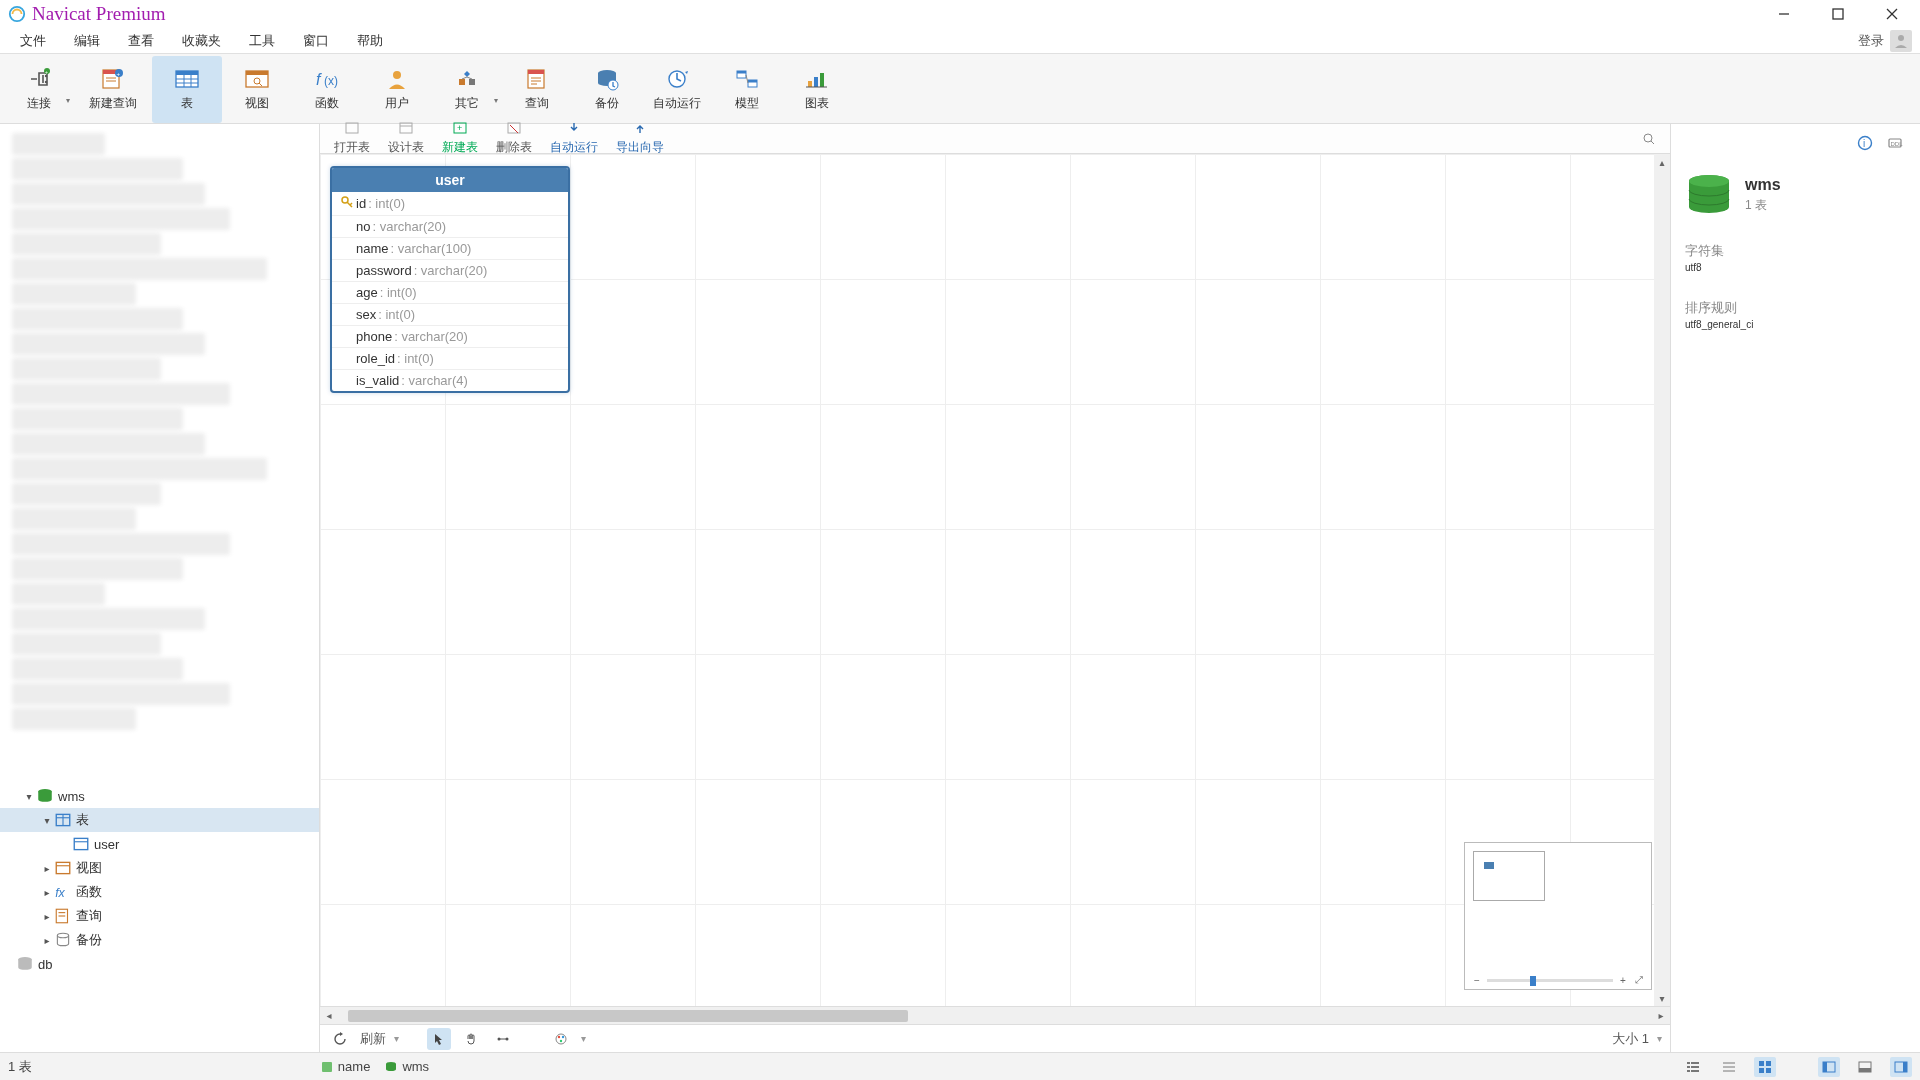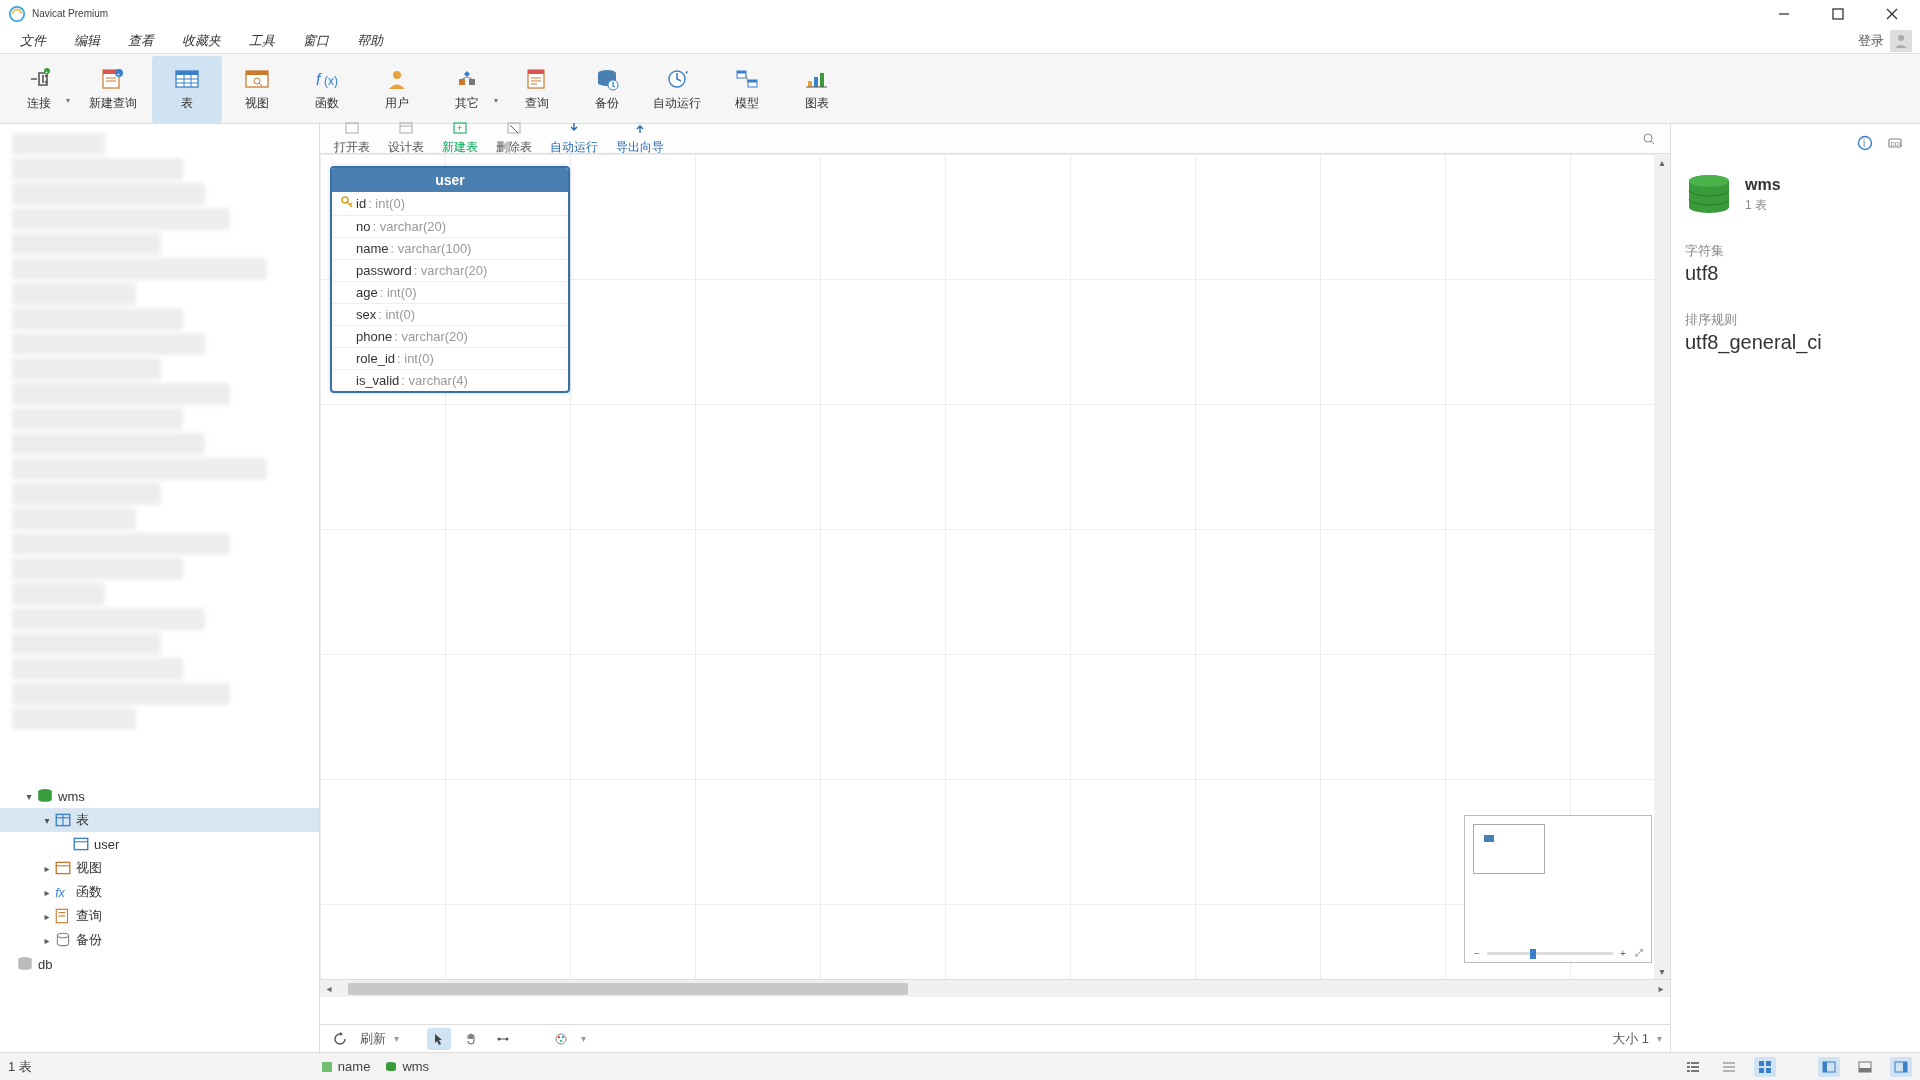--- a/index.html
+++ b/index.html
@@ -2,27 +2,27 @@
 <html><head>
 <meta charset="utf-8">
 <style>
 * { margin: 0; padding: 0; box-sizing: border-box; font-family: "Microsoft YaHei", Arial, sans-serif; }
 body { width: 1920px; height: 1080px; overflow: hidden; background: #fff; font-size: 13px; color: #333; }
 
 
 .title-bar { height: 28px; display: flex; align-items: center; padding: 0 8px; background: #fff; border-bottom: 1px solid #fff; }
 .title-bar .app-icon { width: 18px; height: 18px; margin-right: 6px; }
 .app-icon svg { width: 100%; height: 100%; }
-.title-bar .title { flex: 1; font-size: 10px; color: #404040; }
+.title-bar .title { flex: 1; font-size: 19px; color: #a21caf; font-family: Liberation Serif, serif; }
 .win-controls { display: flex; gap: 26px; padding-right: 6px; }
 .win-btn { width: 28px; height: 22px; display:flex; align-items:center; justify-content:center; cursor:pointer; }
 
 
 .menu-bar { height: 26px; display: flex; align-items: center; background: #fff; border-bottom: 1px solid #e0e0e0; padding-left: 6px; }
-.menu-item { padding: 4px 14px; font-size: 13px; cursor: pointer; font-style: italic; }
+.menu-item { padding: 4px 14px; font-size: 13px; cursor: pointer; }
 .menu-spacer { flex: 1; }
 .login-area { display:flex; align-items:center; gap:6px; padding-right:8px; font-size:13px; color:#555; }
 .avatar { width: 22px; height: 22px; background:#ddd; border-radius:2px; display:flex; align-items:center; justify-content:center; }
 
 
 .toolbar { height: 70px; background: #f6f6f6; border-bottom: 1px solid #ddd; display: flex; align-items: stretch; padding: 2px 4px 0 4px; }
 .tool-btn { width: 70px; display: flex; flex-direction: column; align-items: center; justify-content: center; gap: 4px; font-size: 12px; color: #333; cursor: pointer; position:relative; border-radius:3px; }
 .tool-btn.wide { width: 78px; }
 .tool-btn.dropdown::after { content:"▾"; position:absolute; right:4px; bottom:18px; font-size:8px; color:#777; }
 .tool-btn.active { background:#cfe3f3; }
@@ -84,36 +84,36 @@
 .zoom-thumb { position:absolute; left:34%; top:-3px; width:6px; height:10px; background:#3a7fc9; }
 .zoom-btn { width:12px; height:12px; font-size:10px; color:#666; display:flex; align-items:center; justify-content:center; cursor:pointer; }
 
 .hscroll { height:18px; background:#f0f0f0; border-top:1px solid #ddd; position:relative; display:flex; align-items:center; }
 .hscroll .arrow { width:18px; text-align:center; color:#666; font-size:10px; }
 .hscroll .track { flex:1; height:14px; background:#f0f0f0; position:relative; }
 .hscroll .thumb { position:absolute; left:10px; top:1px; width:560px; height:12px; background:#c8c8c8; border-radius:2px; }
 .vscroll { position:absolute; right:0; top:0; bottom:0; width:16px; background:#f0f0f0; display:flex; flex-direction:column; align-items:center; }
 .vscroll .arrow { height:16px; font-size:10px; color:#666; display:flex; align-items:center; justify-content:center; }
 
-.lower-strip { height:28px; display:flex; align-items:center; padding:0 8px; border-top:1px solid #ddd; background:#fff; font-size:13px; color:#555; gap:8px;margin-top:27px; }
+.lower-strip { height:28px; display:flex; align-items:center; padding:0 8px; border-top:1px solid #ddd; background:#fff; font-size:13px; color:#555; gap:8px; }
 .lower-spacer { flex:1; }
 .small-icon-btn { width:24px; height:22px; display:flex; align-items:center; justify-content:center; cursor:pointer; border-radius:3px; }
 .small-icon-btn.active { background:#cfe3f3; }
 
 
 .right-panel { width: 250px; border-left:1px solid #ddd; background:#fff; padding:8px 14px; }
 .rp-icons { display:flex; gap:8px; justify-content:flex-end; }
 .rp-icon-btn { width:22px; height:22px; display:flex; align-items:center; justify-content:center; cursor:pointer; color:#3a7fc9; }
 .rp-header { display:flex; align-items:center; gap:12px; margin-top:20px; }
 .db-barrel { width:48px; height:42px; }
 .rp-title { font-size:16px; font-weight:bold; color:#333; }
 .rp-sub { font-size:12px; color:#888; margin-top:3px; }
 .rp-section { margin-top:26px; }
 .rp-label { color:#888; font-size:13px; }
-.rp-value { color:#333; font-size:20px; margin-top:2px; }
+.rp-value { color:#333; font-size:10px; margin-top:2px; }
 
 
 .status-bar { height:28px; background:#f3f3f3; border-top:1px solid #ddd; display:flex; align-items:center; padding:0 8px; font-size:13px; color:#444; gap:14px; }
 .status-spacer { flex:1; }
 .status-conn { display:flex; align-items:center; gap:4px; }
 .sb-icon-btn { width:22px; height:20px; display:flex; align-items:center; justify-content:center; cursor:pointer; border-radius:2px; }
 .sb-icon-btn.active { background:#cfe3f3; }
 
 
 .svg-grid { fill:#3a7fc9; }

